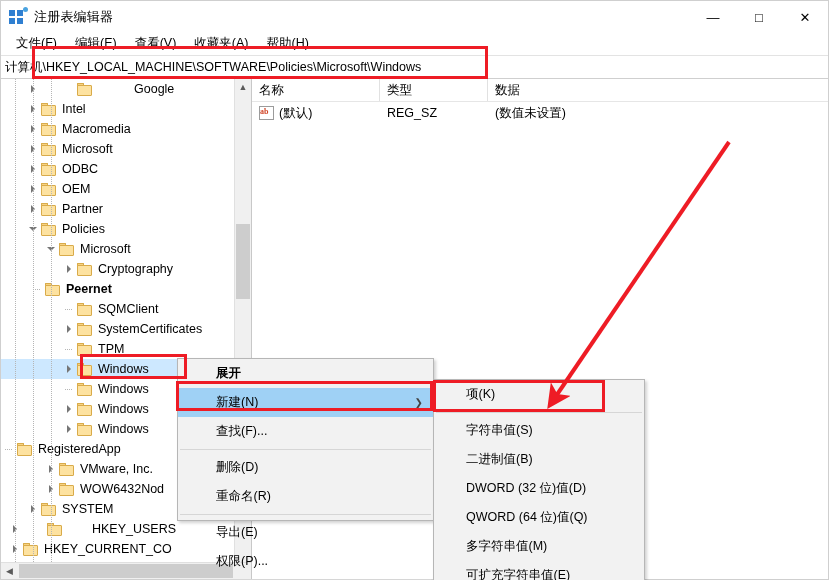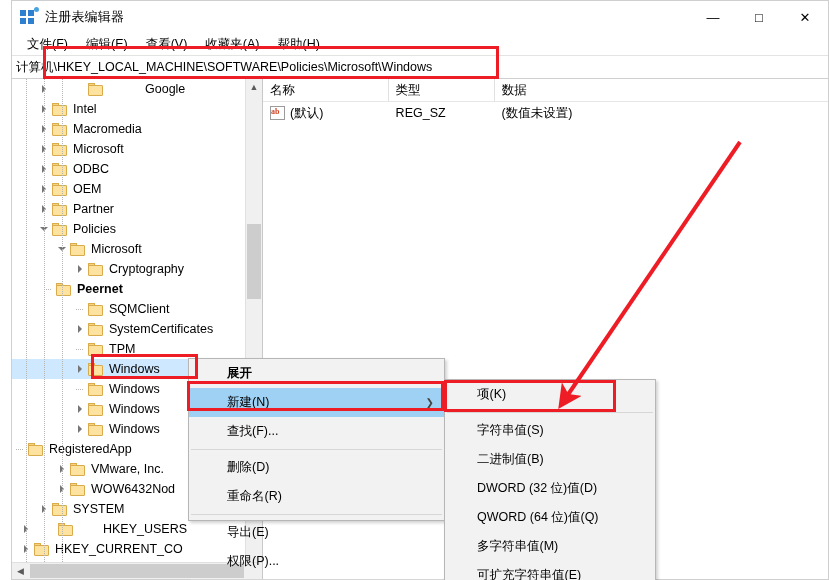--- a/index.html
+++ b/index.html
@@ -4,37 +4,37 @@
 <style>
   html,body{margin:0;padding:0;}
   body{
     width:829px;height:580px;
     background:#ffffff;
     font-family:"Liberation Sans","DejaVu Sans",sans-serif;
     font-size:13px;color:#000;
     overflow:hidden;position:relative;
     -webkit-font-smoothing:antialiased;
   }
-  .win{position:absolute;inset:0;background:#14b8a6;border:1px solid #cfcfcf;box-sizing:border-box;margin-left:11px;}
+  .win{position:absolute;inset:0;background:#14b8a6;border:1px solid #cfcfcf;box-sizing:border-box;}
 
   
   .titlebar{height:32px;display:flex;align-items:center;background:#ffffff;}
   .title-icon{width:18px;height:18px;margin-left:8px;margin-right:7px;position:relative;flex:0 0 auto;}
   .title-icon .grid{position:absolute;left:0;top:2px;width:14px;height:14px;background:
       linear-gradient(#2f7fd1,#2f7fd1) 0 0/6px 6px no-repeat,
       linear-gradient(#2f7fd1,#2f7fd1) 8px 0/6px 6px no-repeat,
       linear-gradient(#2f7fd1,#2f7fd1) 0 8px/6px 6px no-repeat,
       linear-gradient(#2f7fd1,#2f7fd1) 8px 8px/6px 6px no-repeat;}
   .title-icon .dot{position:absolute;right:-1px;top:-1px;width:5px;height:5px;border-radius:50%;background:#4aa3e0;}
   .title-text{font-size:13px;color:#000;letter-spacing:.2px;}
   .wctrls{margin-left:auto;display:flex;height:32px;}
   .wbtn{width:46px;height:32px;display:flex;align-items:center;justify-content:center;font-size:13px;color:#000;}
 
   
-  .menubar{height:22px;display:flex;align-items:center;padding-left:6px;background:#ffffff;}
+  .menubar{height:22px;display:flex;padding-left:6px;background:#ffffff;}
   .menu-item{font-size:12.5px;padding:2px 9px;color:#000;white-space:nowrap;}
 
   
   .addrbar{height:22px;border-top:1px solid #e3e3e3;border-bottom:1px solid #cfcfcf;
            display:flex;align-items:center;padding-left:4px;background:#ffffff;}
   .addrtext{font-size:12.5px;color:#000;white-space:nowrap;}
 
   
   .content{position:absolute;left:0;right:0;top:78px;bottom:0;display:flex;background:#fff;}
   .tree-pane{position:relative;width:250px;flex:0 0 250px;background:#fff;border-right:1px solid #c8c8c8;overflow:hidden;}

